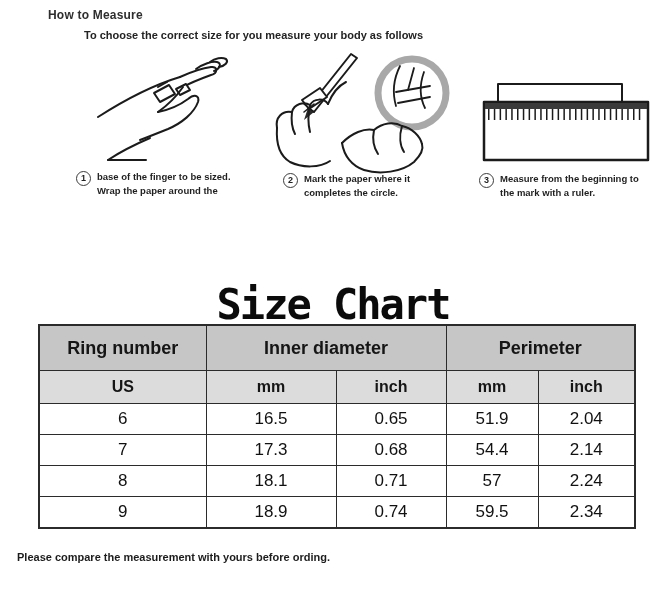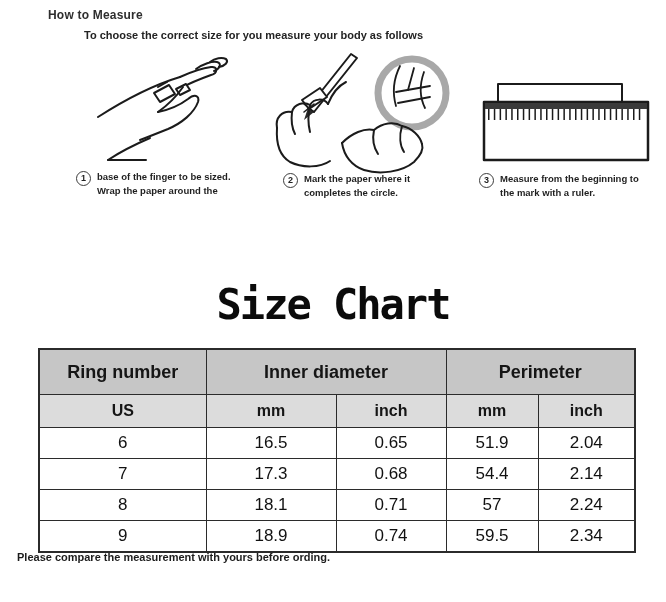--- a/index.html
+++ b/index.html
@@ -22,21 +22,21 @@
     flex:0 0 auto;width:13px;height:13px;border:1.3px solid #3c3c3c;border-radius:50%;
     font-size:9px;font-weight:700;line-height:13px;text-align:center;color:#222;margin-top:1px;
   }
   .capline{display:block;font-size:9.5px;font-weight:700;color:#1f1f1f;line-height:14px;}
   .chart-title{
     position:absolute;left:0;right:0;top:258px;text-align:center;
     font-family:"DejaVu Sans Mono",monospace;font-weight:700;font-size:42px;
     letter-spacing:-2px;color:#0b0b0b;margin-top:22px;
   }
   table.sizechart{
-    position:absolute;left:38px;top:348px;width:596px;
+    position:absolute;left:38px;top:324px;width:596px;
     border-collapse:collapse;table-layout:fixed;
     border:2.5px solid #2b2b2b;
   }
   table.sizechart th,table.sizechart td{
     border:1.5px solid #2b2b2b;text-align:center;vertical-align:middle;padding:0;
   }
   tr.h1 th{height:44px;background:#c6c6c6;font-size:18px;font-weight:700;color:#151515;}
   tr.h2 th{height:32px;background:#dcdcdc;font-size:16px;font-weight:700;color:#151515;}
   tr.dr td{height:30px;background:#ffffff;font-size:17px;font-weight:400;color:#111111;}
   .footnote{

